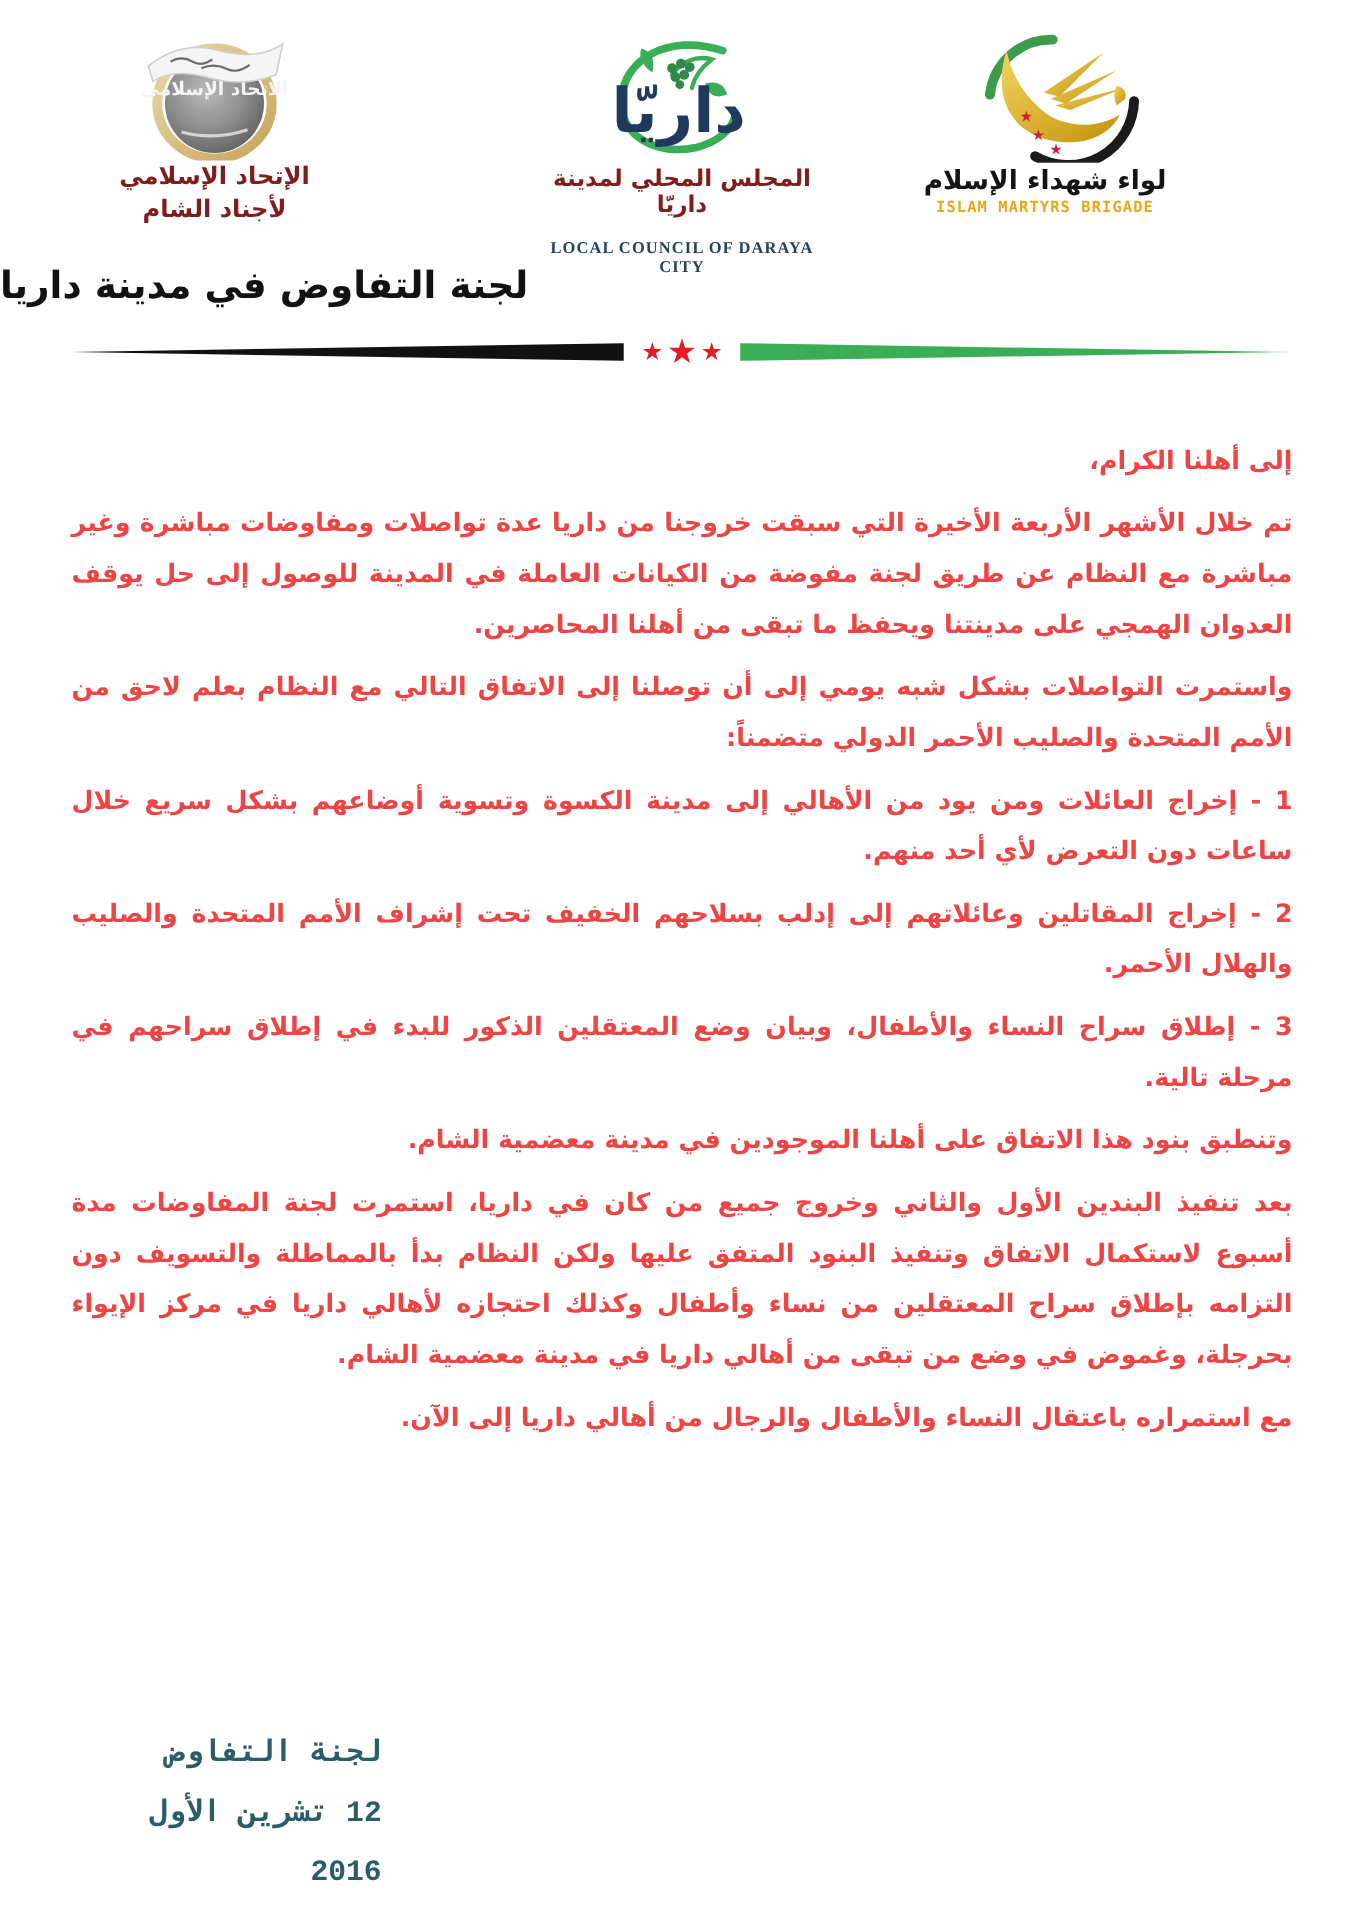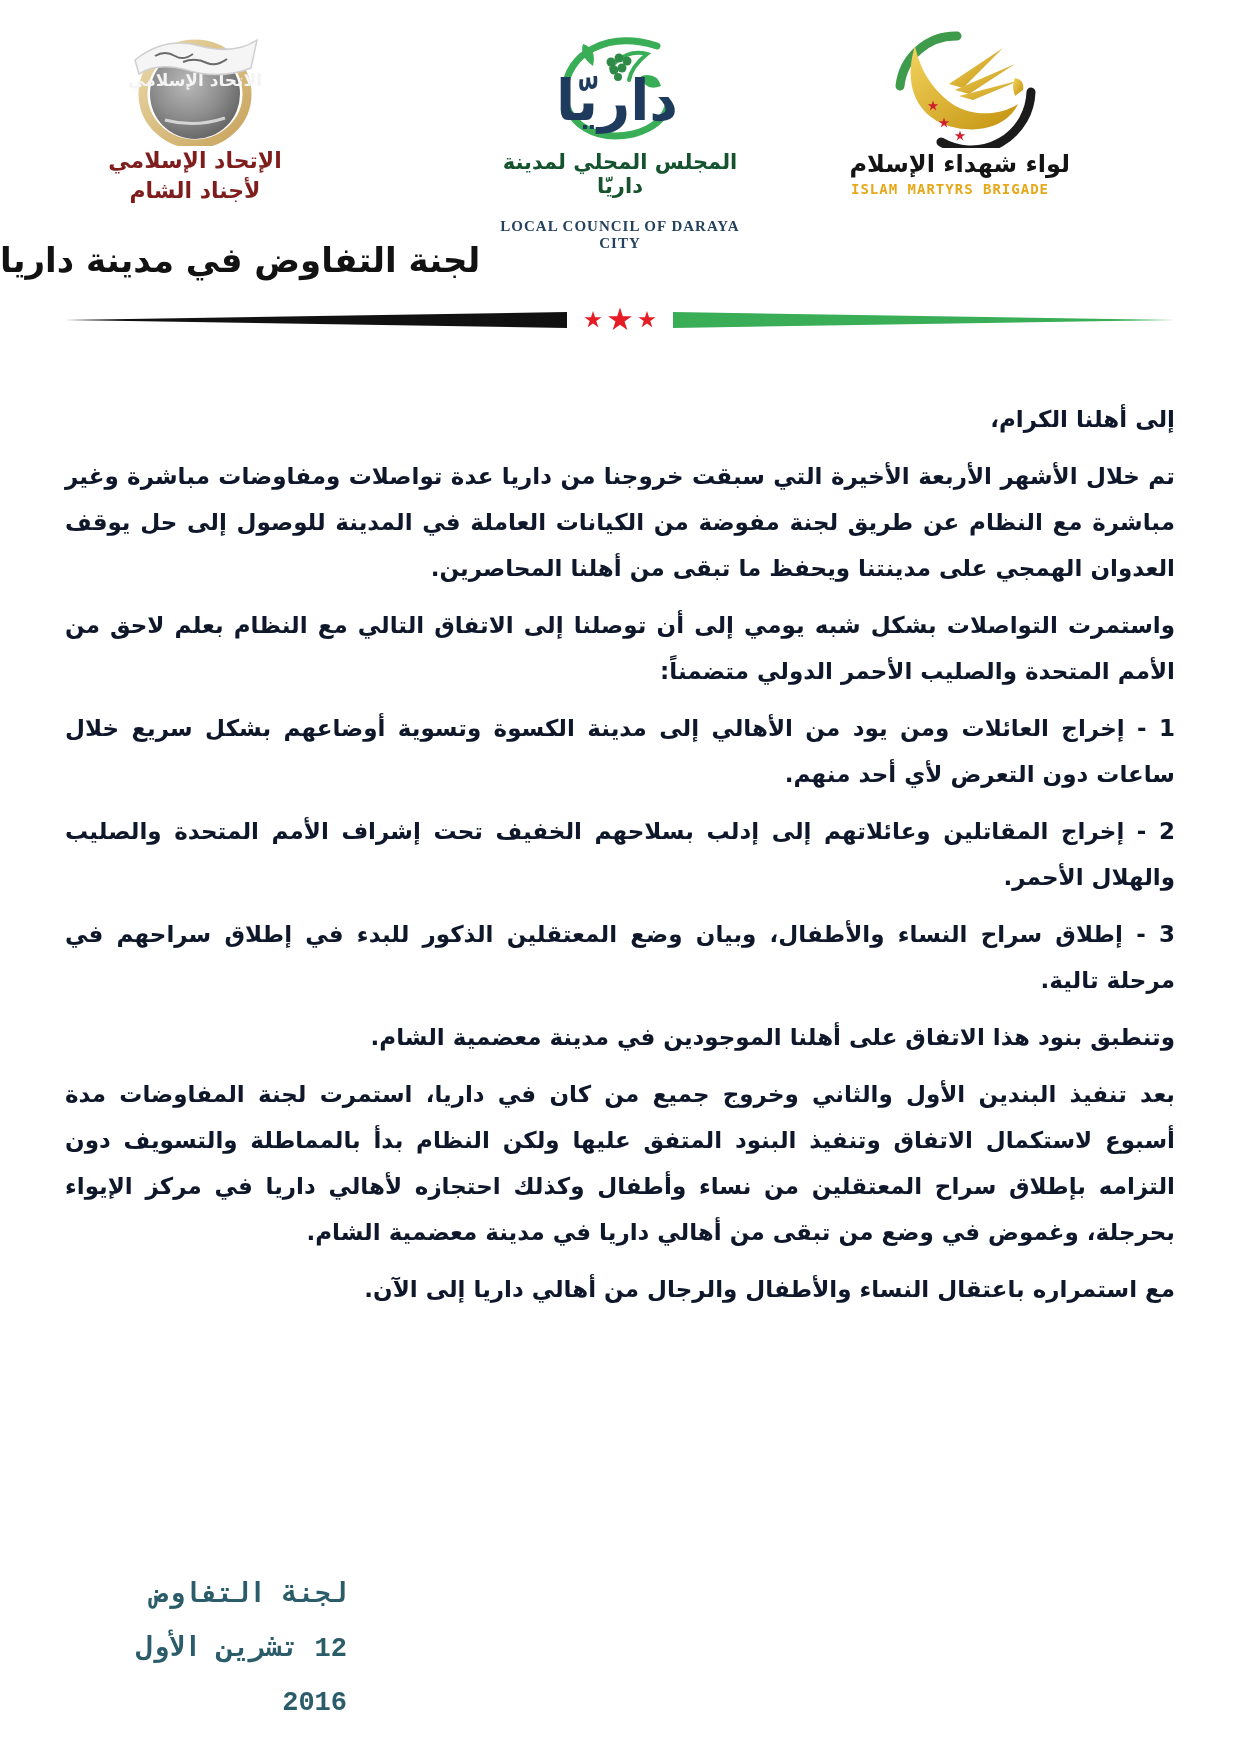--- a/index.html
+++ b/index.html
@@ -7,35 +7,35 @@
         font-family:"DejaVu Sans",sans-serif;}
 
   
   .logo-block{position:absolute;top:28px;text-align:center;}
   .logo-left{left:85px;width:220px;}
   .logo-center{left:500px;width:240px;}
   .logo-right{left:830px;width:240px;}
   .logo-art{display:block;margin:0 auto;}
 
   .cap-gray{color:#7f1d1d;font-weight:bold;font-size:22px;line-height:1.35;direction:rtl;text-align:center;}
-  .cap-navy-ar{color:#14532d;font-weight:bold;font-size:21px;direction:rtl;margin-top:4px;}
+  .cap-navy-ar{color:#7f1d1d;font-weight:bold;font-size:21px;direction:rtl;margin-top:4px;}
   .cap-navy-en{color:#24415f;font-family:"Liberation Serif",serif;font-weight:bold;
                font-size:15px;letter-spacing:1px;margin-top:20px;}
-  .cap-black-ar{color:#141414;font-weight:bold;font-size:24px;direction:rtl;margin-top:2px;text-align:right;}
+  .cap-black-ar{color:#141414;font-weight:bold;font-size:24px;direction:rtl;margin-top:2px;}
   .cap-gold-en{color:#e6a817;font-family:"DejaVu Sans Mono",monospace;font-weight:bold;
                font-size:14px;letter-spacing:1px;margin-top:3px;}
 
   
   .doc-title{position:absolute;top:240px;left:0;right:0;text-align:left;direction:rtl;
              font-size:34px;font-weight:bold;color:#121212;margin:0;}
   .divider{position:absolute;top:306px;left:65px;width:1110px;height:28px;}
 
   
   .doc-body{position:absolute;top:396px;left:65px;width:1110px;direction:rtl;
-            text-align:justify;color:#0f172a;font-size:23px;font-weight:bold;
+            text-align:justify;color:#ef4444;font-size:23px;font-weight:bold;
             line-height:2.0;}
   .doc-body p{margin:0 0 11px 0;}
 
   
   .signature{position:absolute;top:1568px;left:65px;width:282px;direction:rtl;
              text-align:right;color:#2b5c69;font-weight:bold;font-size:27px;line-height:2.0;font-family:Liberation Mono, monospace;}
 </style>
 </head>
 <body>
 

